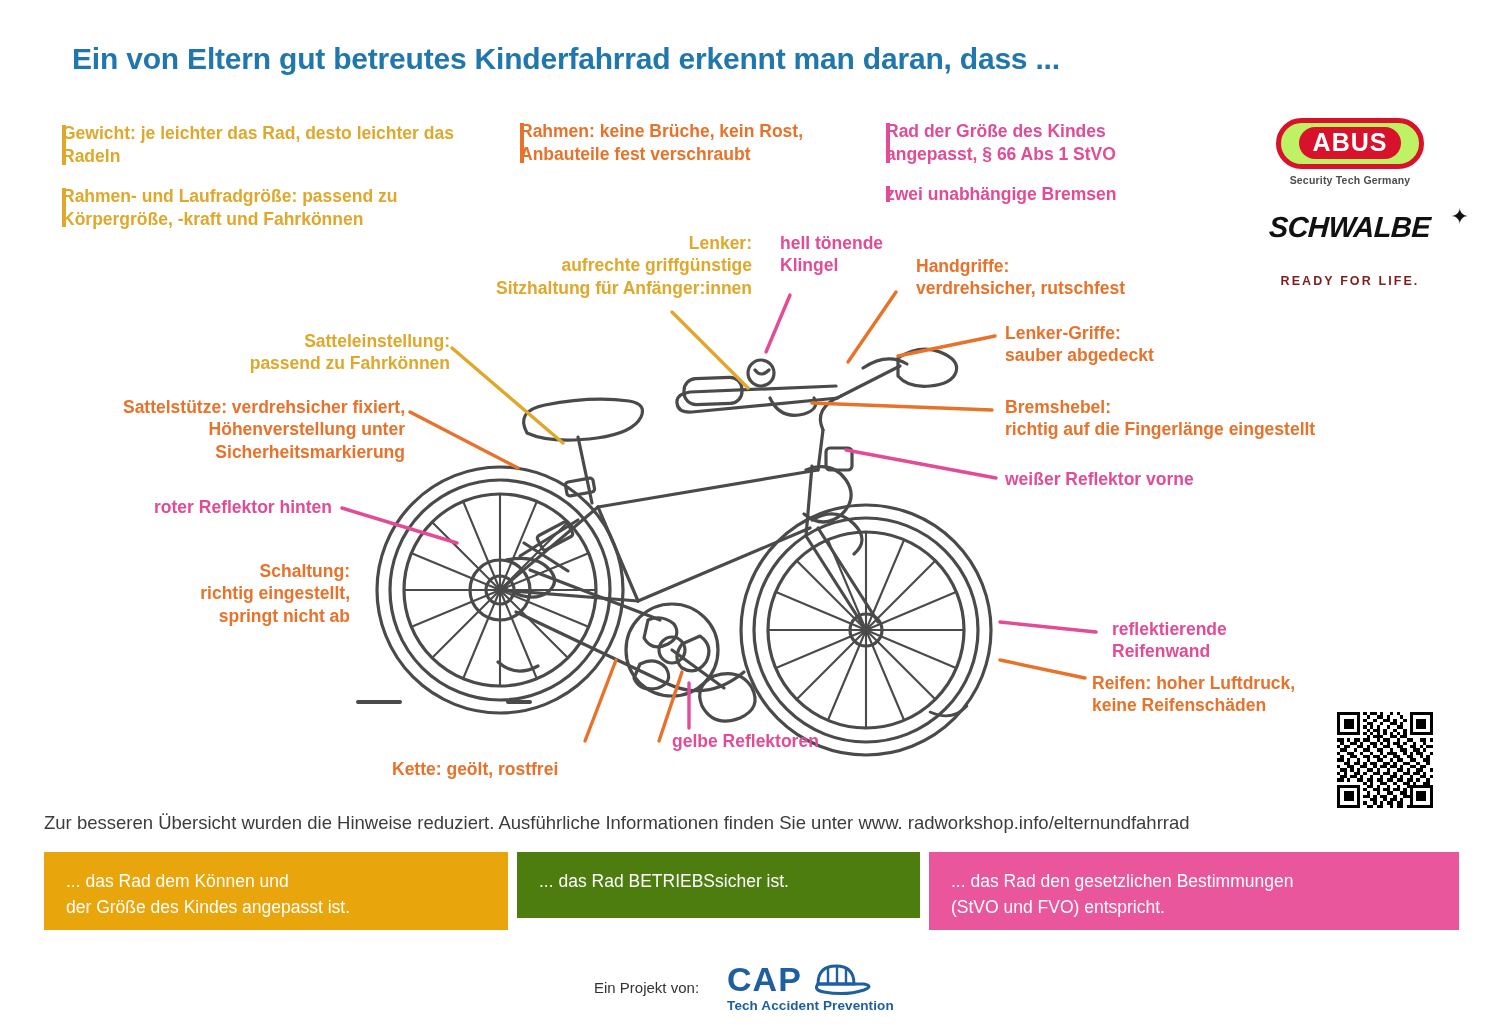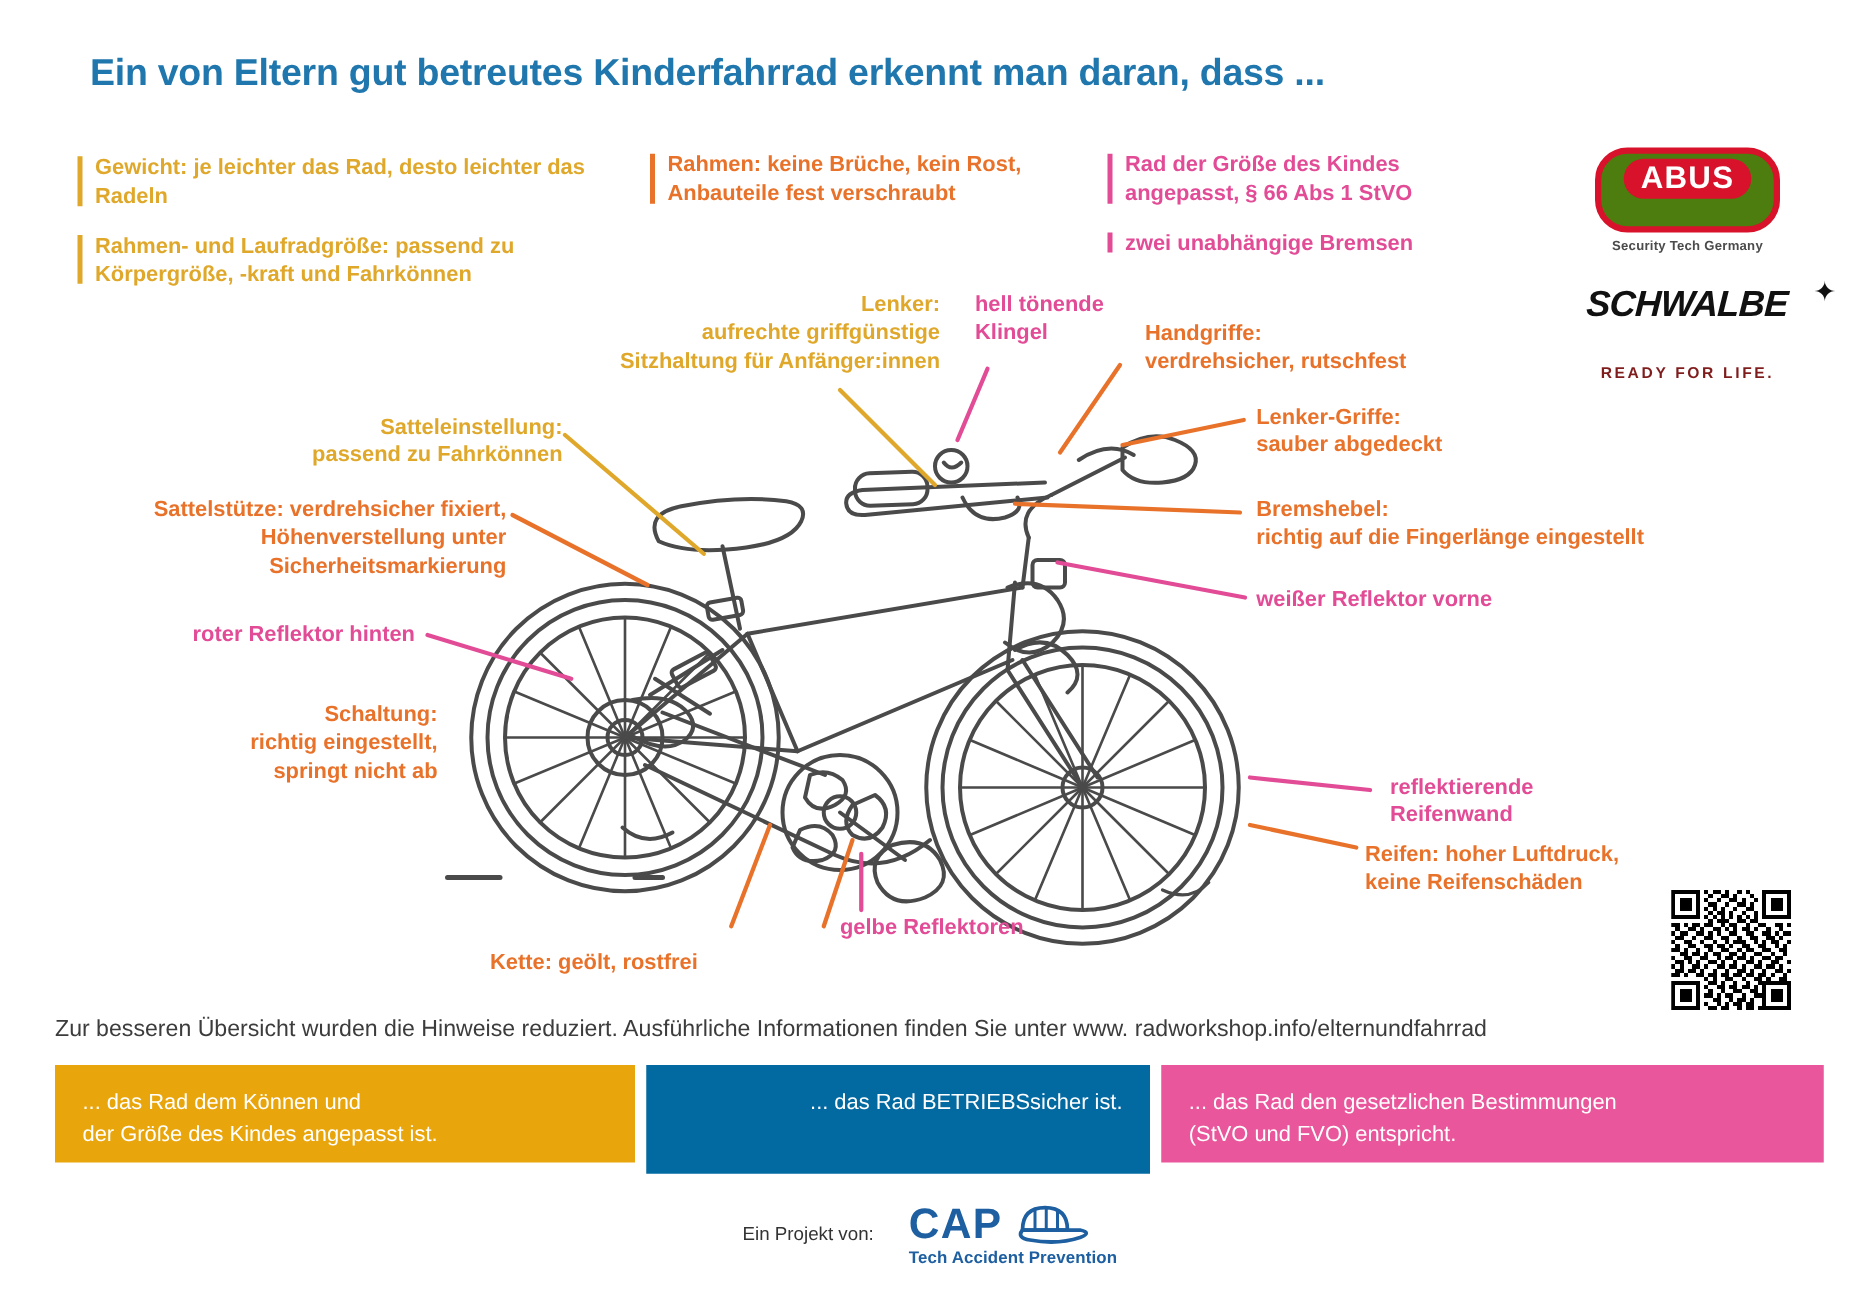--- a/index.html
+++ b/index.html
@@ -24,21 +24,21 @@
     font-weight: bold;
     color: #1F77AE;
     letter-spacing: -0.2px;
     white-space: nowrap;
   }
 
   
   .bullet-col { position: absolute; }
   .bullet {
     position: relative;
-    padding-left: 14px;
+    padding-left: 0;
     margin-bottom: 16px;
     font-size: 17.5px;
     font-weight: bold;
     line-height: 1.33;
   }
   .bullet::before {
     content: "";
     position: absolute;
     left: 0; top: 3px;
     width: 4px; height: calc(100% - 7px);
@@ -53,22 +53,22 @@
   #col3 { left: 886px; top: 120px; width: 310px; }
 
   
   #logos { position: absolute; left: 1225px; top: 118px; width: 250px; }
 
   .abus-wrap { text-align: center; }
   .abus-badge {
     display: inline-block;
     border: 5px solid #D8122A;
     border-radius: 26px;
-    padding: 4px 18px 22px 18px;
-    background: #4d7c0f;
+    padding: 4px 18px 5px 18px;
+    background: #bef264;
   }
   .abus-inner {
     background: #D8122A;
     border-radius: 18px;
     padding: 3px 14px 4px 14px;
   }
   .abus-text {
     color: #ffffff;
     font-weight: bold;
     font-size: 25px;
@@ -149,21 +149,21 @@
   .concl {
     position: absolute;
     color: #ffffff;
     font-size: 17.5px;
     font-weight: normal;
     line-height: 1.5;
     padding: 16px 22px;
     white-space: pre-line;
   }
   #concl1 { left: 44px;  top: 852px; width: 464px; height: 78px; background: #E9A50C; }
-  #concl2 { left: 517px; top: 852px; width: 403px; height: 87px; background: #0369a1; text-align: right; }
+  #concl2 { left: 517px; top: 852px; width: 403px; height: 66px; background: #4d7c0f; }
   #concl3 { left: 929px; top: 852px; width: 530px; height: 78px; background: #E9569B; }
 
   
   #qr {
     position: absolute;
     left: 1337px; top: 712px;
     width: 96px; height: 96px;
   }
 
   

